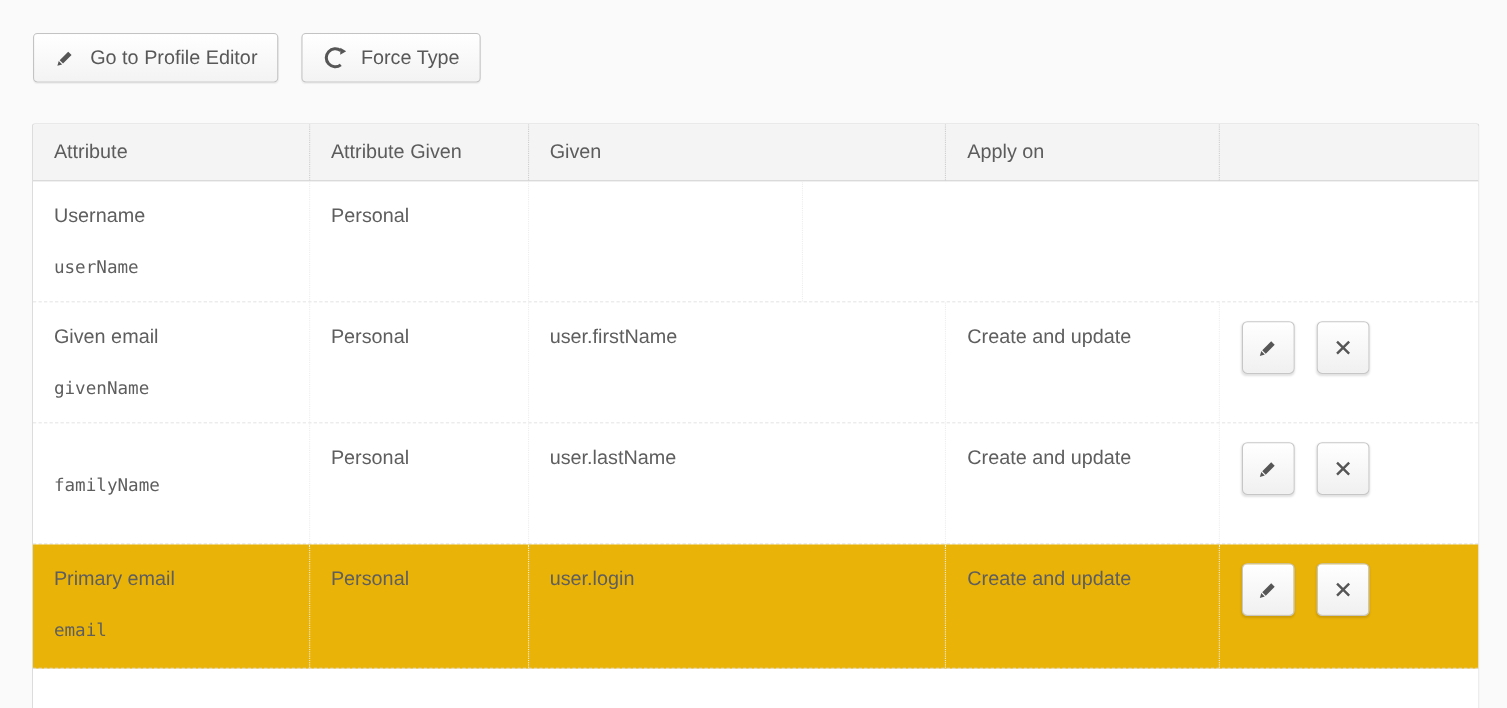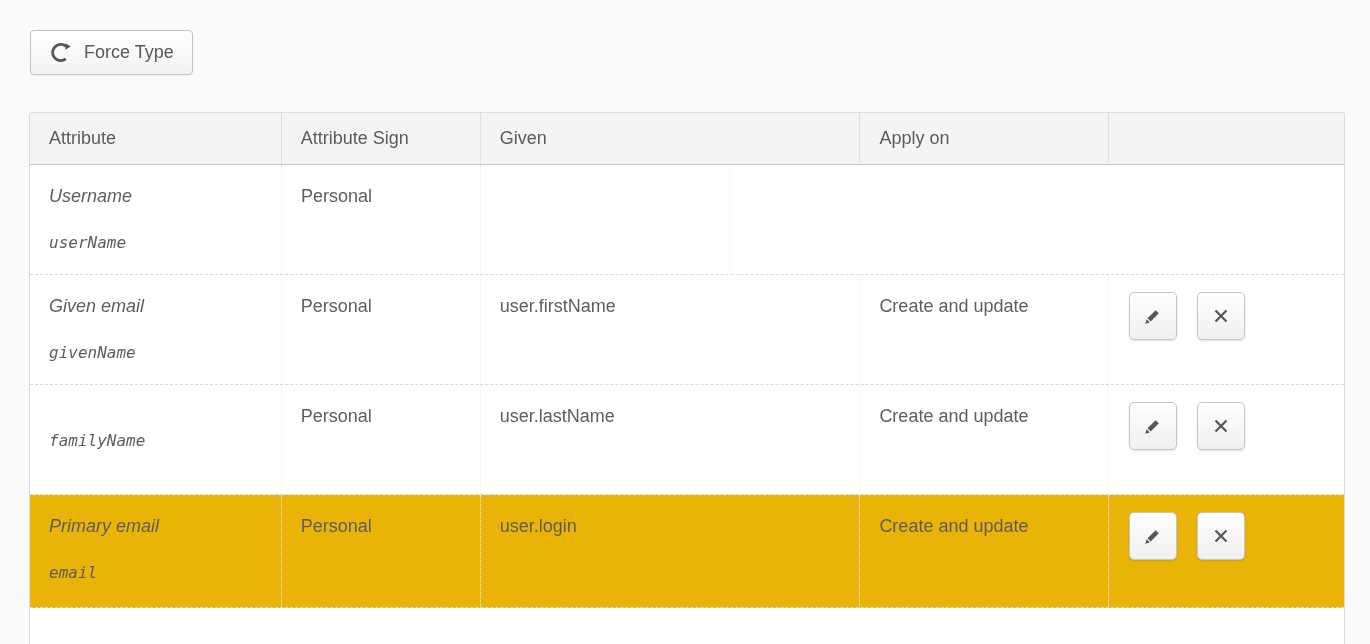--- a/index.html
+++ b/index.html
@@ -70,21 +70,21 @@
     background: #ffffff;
     border-bottom: 1px dashed #d9d9d9;
   }
   .row.highlighted { background: #eab308; height: 113px; }
   .row.partial { height: 37px; border-bottom: none; }
 
   .cell {
     padding: 20px 16px 0 19px;
     border-left: 1px dotted #ededed;
   }
-  .cell:first-child { border-left: none; font-style: italic; }
+  .cell:first-child { border-left: none; }
 
   .c0 { width: 251px; }
   .c1 { width: 199px; }
   .c2 { width: 380px; }
   .c3 { width: 249px; }
   .c4 { width: 236px; }
 
   .label { font-size: 18px; line-height: 22px; color: #5e5e5e; }
   .mono {
     margin-top: 26px;
@@ -103,36 +103,44 @@
     border-radius: 5px;
     box-shadow: 0 1px 2px rgba(0,0,0,0.12);
     cursor: pointer;
   }
   .icon-btn svg { display: block; }
 </style>
 </head>
 <body>
 
 <div class="toolbar">
+  <button class="btn">
+    <span>
+      <svg width="21" height="21" viewBox="0 0 20 20">
+        <path fill="#565656" d="M3.0 17.0 L4.2 12.9 L7.1 15.8 Z M5.0 12.1 L12.4 4.7 L15.3 7.6 L7.9 15.0 Z"></path>
+      </svg>
+    </span>
+    <span>Go to Profile Editor</span>
+  </button>
   <button class="btn">
     <span>
       <svg width="23" height="23" viewBox="0 0 20 20">
         <path d="M14.6 4.4 A 7.1 7.1 0 1 0 14.6 15.6" fill="none" stroke="#565656" stroke-width="2.4"></path>
         <polygon points="14.2,2.0 18.9,4.8 14.2,7.6" fill="#565656"></polygon>
       </svg>
     </span>
     <span>Force Type</span>
   </button>
 </div>
 
 <div class="table">
 
   <div class="thead">
     <div class="th c0">Attribute</div>
-    <div class="th c1">Attribute Sign</div>
+    <div class="th c1">Attribute Given</div>
     <div class="th c2">Given</div>
     <div class="th c3">Apply on</div>
     <div class="th c4"></div>
   </div>
 
   <div class="row">
     <div class="cell c0">
       <div class="label">Username</div>
       <div class="mono">userName</div>
     </div>

